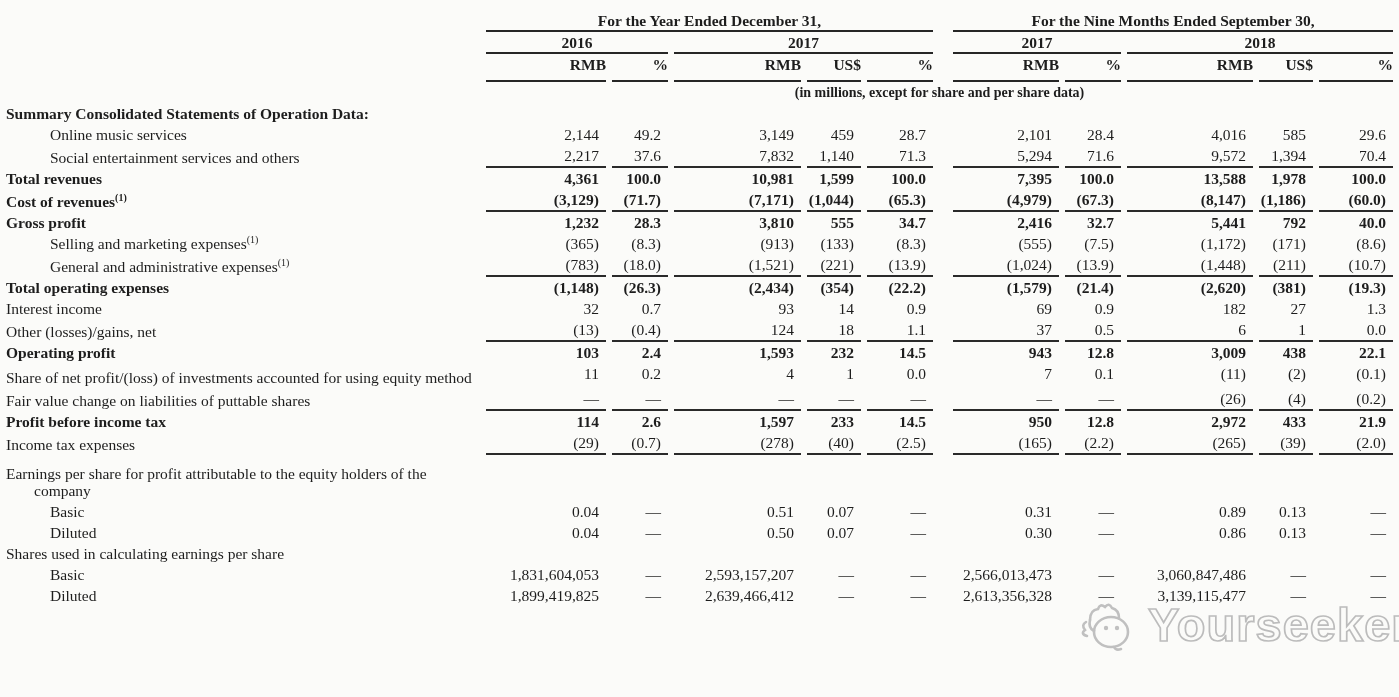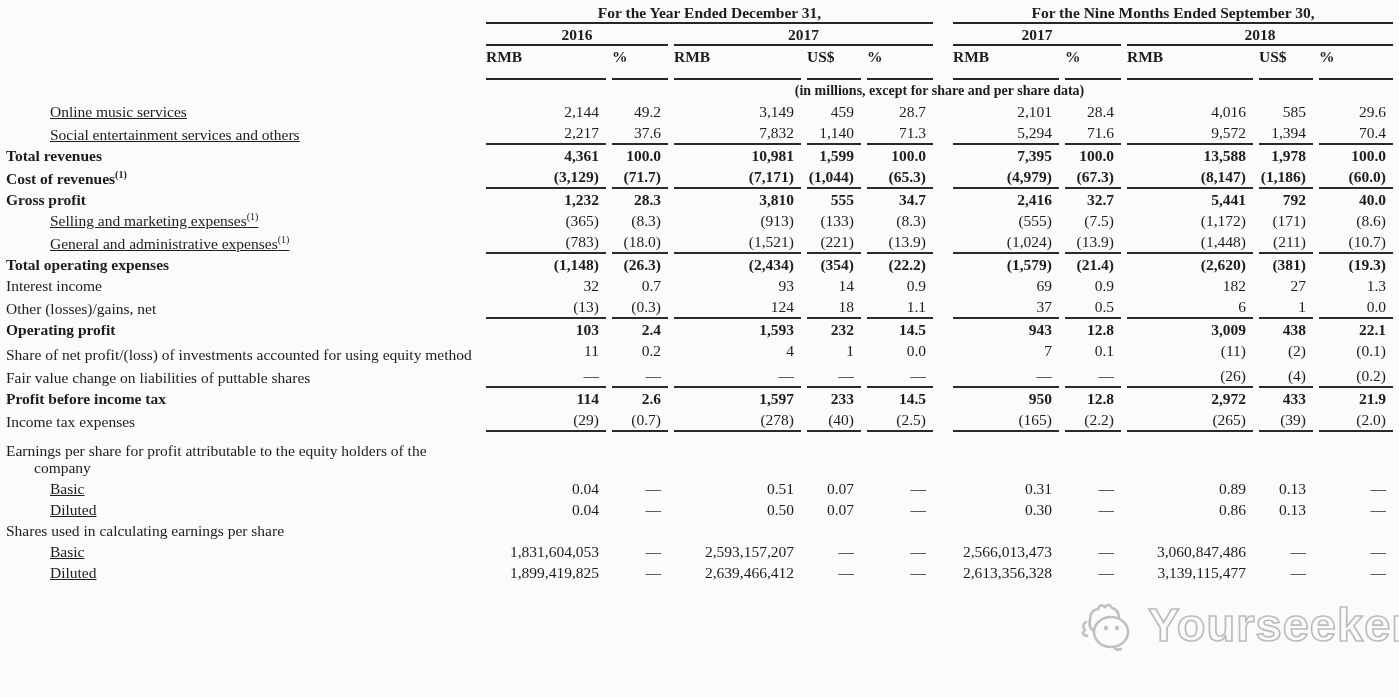--- a/index.html
+++ b/index.html
@@ -9,38 +9,39 @@
     color: #1d1d1d;
     font-family: "Liberation Serif", "DejaVu Serif", serif;
     position: relative;
     overflow: hidden;
   }
   table.fin {
     border-collapse: separate;
     border-spacing: 6px 0;
     table-layout: fixed;
     width: 1399px;
+    margin-top: 8px;
   }
   th, td {
     vertical-align: bottom;
     line-height: 17px;
     padding: 2px 0 2px 0;
     font-size: 15.5px;
     overflow: hidden;
     white-space: nowrap;
   }
   thead th { font-weight: bold; }
   th.grp  { text-align: center; border-bottom: 2px solid #262626; padding-top: 4px; padding-bottom: 1px; }
   th.yr   { text-align: center; border-bottom: 2px solid #262626; padding-bottom: 1px; font-family: Liberation Serif, serif; }
-  th.cn   { text-align: left; border-bottom: 2px solid #262626; padding-bottom: 13px; }
+  th.cn   { text-align: right; border-bottom: 2px solid #262626; padding-bottom: 7px; }
   th.note { text-align: center; font-size: 14px; padding-top: 2px; padding-bottom: 2px; font-weight: bold; }
   td.rowlabel { text-align: left; white-space: normal; }
   td.val  { text-align: right; padding-right: 7px; }
   .b      { font-weight: bold; }
-  td.ind  { padding-left: 44px; text-decoration: underline; }
+  td.ind  { padding-left: 44px; }
   td.hang { padding-left: 28px; text-indent: -28px; }
   td.u1   { border-bottom: 2px solid #2a2a2a; }
   td.u2   { border-bottom: 6px double #2a2a2a; }
   tr.ga > td { padding-top: 10px; }
   tr.vmid > td.val { vertical-align: middle; padding-bottom: 6px; }
   sup { font-size: 10px; line-height: 0; }
   .watermark {
     position: absolute;
     left: 1078px; top: 594px;
     display: flex; align-items: center; gap: 4px;
@@ -103,20 +104,24 @@
         <th class="cn">US$</th>
         <th class="cn">%</th>
       </tr>
       <tr>
         <td></td>
         <th class="note" colspan="11">(in millions, except for share and per share data)</th>
       </tr>
     </thead>
   <tbody>
       <tr>
+        <td class="rowlabel b">Summary Consolidated Statements of Operation Data:</td>
+        <td colspan="11"></td>
+      </tr>
+      <tr>
         <td class="rowlabel ind">Online music services</td>
         <td class="val">2,144</td>
         <td class="val">49.2</td>
         <td class="val">3,149</td>
         <td class="val">459</td>
         <td class="val">28.7</td>
         <td></td>
         <td class="val">2,101</td>
         <td class="val">28.4</td>
         <td class="val">4,016</td>
@@ -231,21 +236,21 @@
         <td></td>
         <td class="val">69</td>
         <td class="val">0.9</td>
         <td class="val">182</td>
         <td class="val">27</td>
         <td class="val">1.3</td>
       </tr>
       <tr>
         <td class="rowlabel">Other (losses)/gains, net</td>
         <td class="val u1">(13)</td>
-        <td class="val u1">(0.3)</td>
+        <td class="val u1">(0.4)</td>
         <td class="val u1">124</td>
         <td class="val u1">18</td>
         <td class="val u1">1.1</td>
         <td class=""></td>
         <td class="val u1">37</td>
         <td class="val u1">0.5</td>
         <td class="val u1">6</td>
         <td class="val u1">1</td>
         <td class="val u1">0.0</td>
       </tr>

